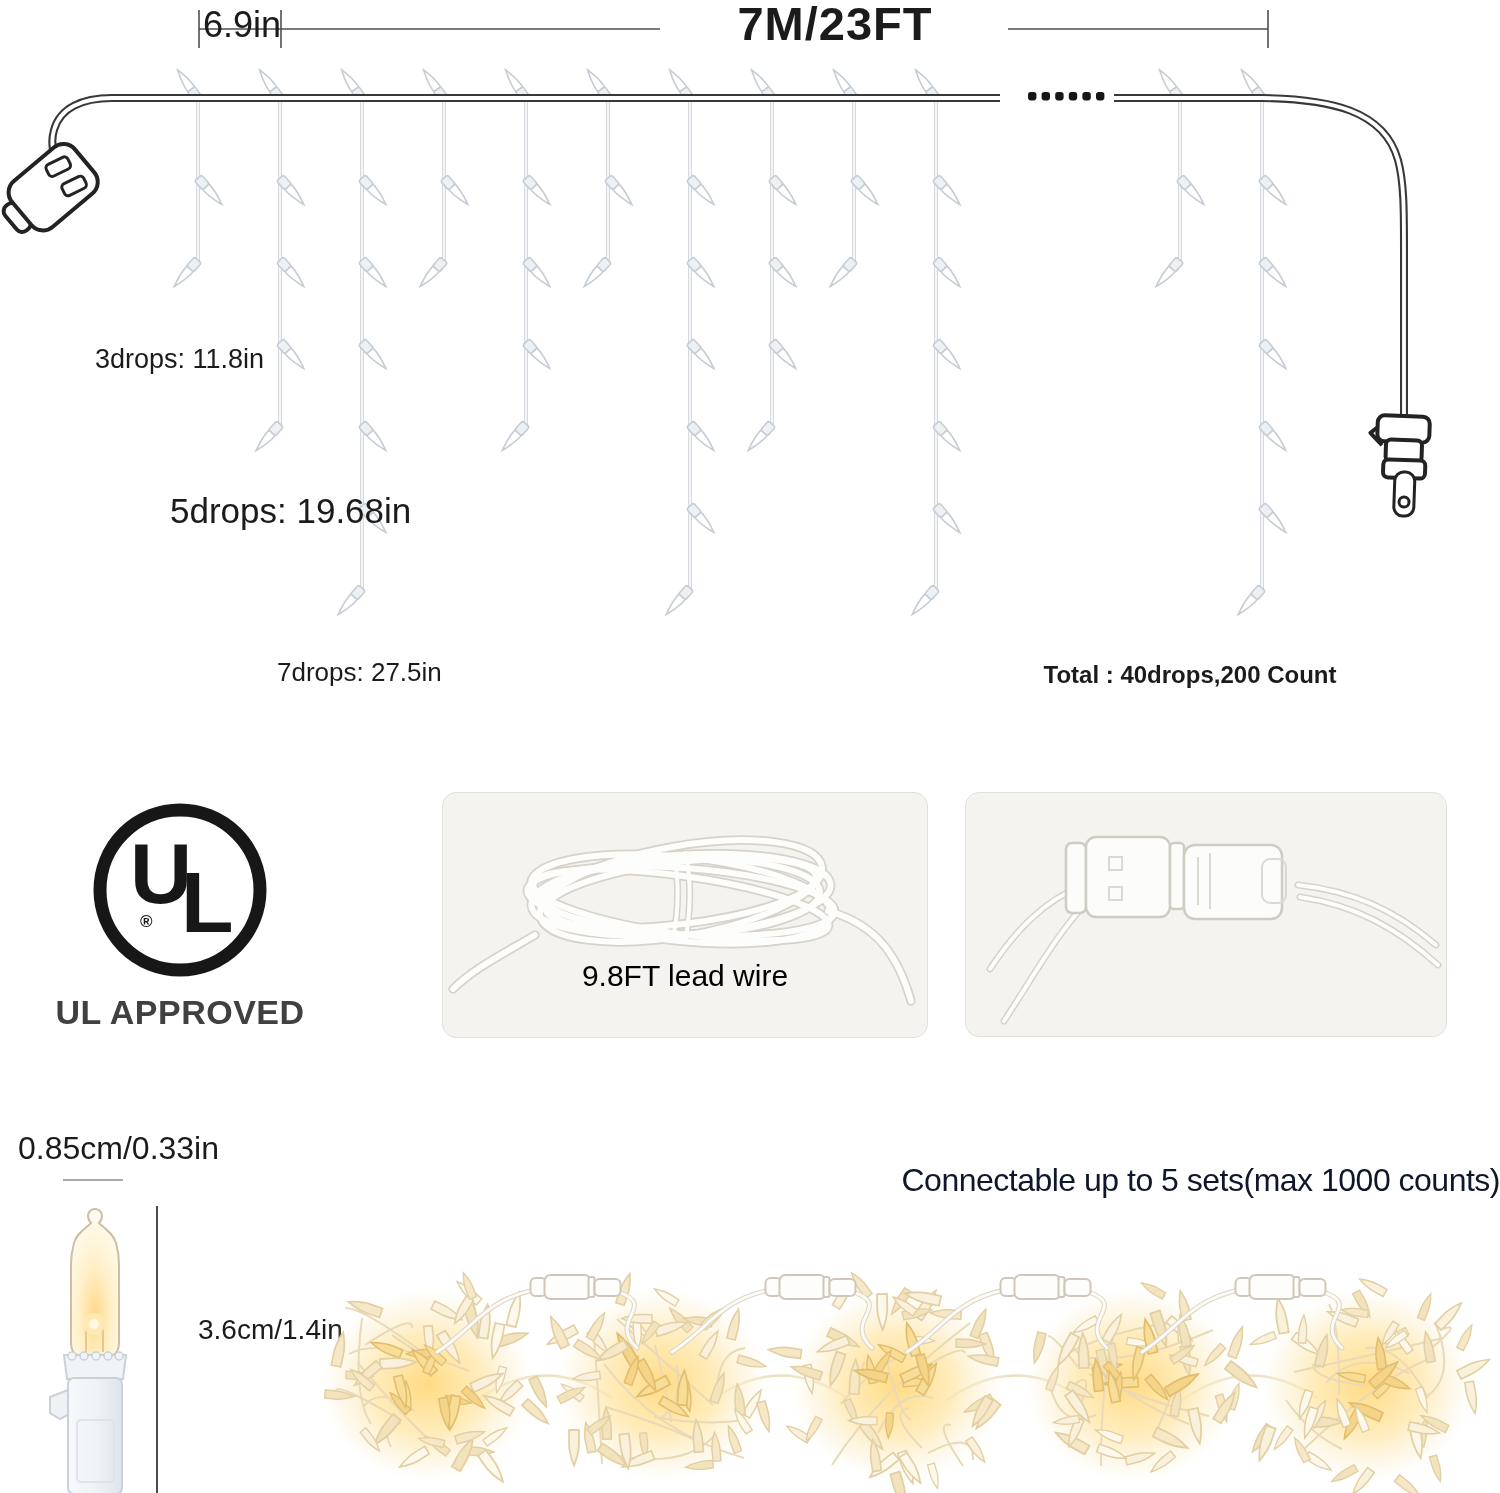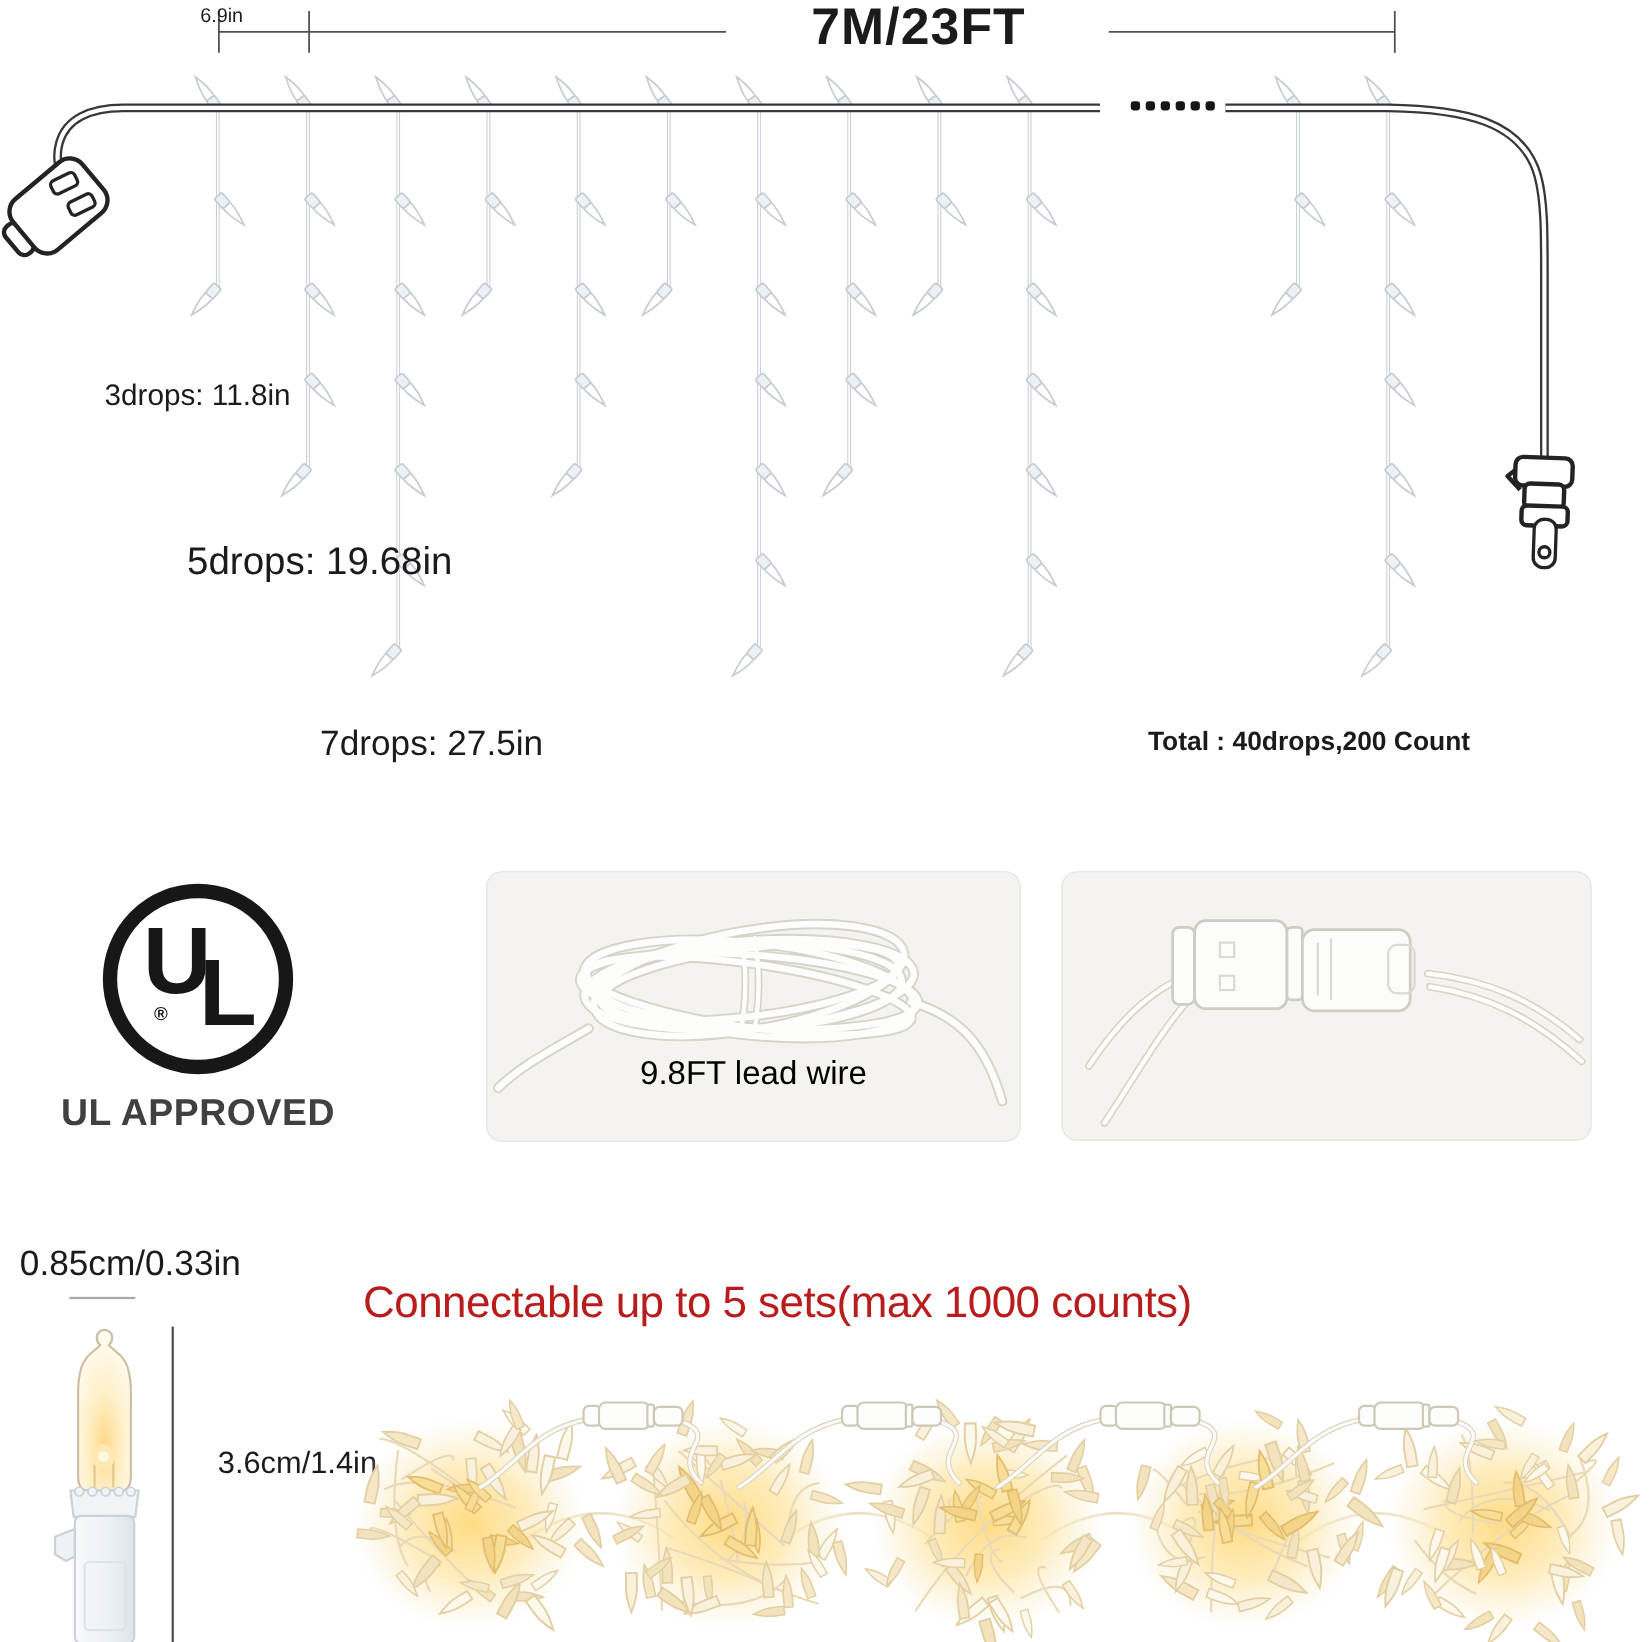--- a/index.html
+++ b/index.html
@@ -1,25 +1,25 @@
 <!DOCTYPE html>
 <html><head>
 <meta charset="utf-8">
 <style>
   html,body{margin:0;padding:0;background:#ffffff}
   .canvas{position:relative;width:1500px;height:1493px;background:#fff;overflow:hidden;
           font-family:"Liberation Sans",sans-serif;color:#1b1b1b}
   svg{position:absolute;display:block}
   .lbl{position:absolute;white-space:nowrap;color:#1b1b1b}
   
-  .spacing-label{left:182px;top:4px;width:100px;font-size:18px;text-align:left}
+  .spacing-label{left:192px;top:4px;width:100px;font-size:36px;text-align:center}
   .length-label{left:655px;top:-4px;width:360px;font-size:47px;font-weight:700;letter-spacing:1px;text-align:center}
   .drop3-label{left:95px;top:344px;font-size:27px}
   .drop5-label{left:170px;top:491px;font-size:35px}
-  .drop7-label{left:291px;top:657px;font-size:32px}
+  .drop7-label{left:277px;top:657px;font-size:26px}
   .total-label{left:950px;top:661px;width:480px;font-size:24px;font-weight:700;text-align:center}
   
   .wire-outer{stroke:#383838;stroke-width:8;fill:none}
   .wire-inner{stroke:#ffffff;stroke-width:3.8;fill:none}
   .dropline-outer{stroke:#c6cbd2;stroke-width:3.4}
   .dropline-inner{stroke:#ffffff;stroke-width:1.6}
   .bulb-clip{fill:#eef1f4;stroke:#c7cdd5;stroke-width:1.6}
   .bulb-glass{fill:#ffffff;stroke:#c7cdd5;stroke-width:1.6}
   .measure{stroke:#4f4f4f;stroke-width:1.6}
   .plug rect,.plug path,.plug circle{fill:#ffffff;stroke:#232323;stroke-width:4;stroke-linejoin:round}
@@ -41,21 +41,21 @@
   .wo{fill:none;stroke:#fdfdfb;stroke-width:6;stroke-linecap:round}
   .wu2{fill:none;stroke:#d7d3cb;stroke-width:7;stroke-linecap:round}
   .wo2{fill:none;stroke:#fdfdfb;stroke-width:4;stroke-linecap:round}
   .pplug{fill:#fcfcfa;stroke:#cfccc4;stroke-width:2.5}
   .pplug-detail{fill:none;stroke:#dcd9d2;stroke-width:2}
   
   .bulbw-label{left:18px;top:1130px;font-size:32px}
   .bulbh-label{left:198px;top:1314px;font-size:28px}
   .hline{position:absolute;left:63px;top:1179px;width:60px;border-top:2px solid #a8a8a8}
   .vline{position:absolute;left:156px;top:1206px;height:287px;border-left:2px solid #4a4a4a}
-  .connect-heading{left:330px;top:1162px;width:1170px;font-size:40px;letter-spacing:-.5px;text-align:left;color:#b91c1c}
+  .connect-heading{left:330px;top:1162px;width:1170px;font-size:32px;letter-spacing:-.5px;text-align:right;color:#0f172a}
   .cw-u{fill:none;stroke:#dcd4c0;stroke-width:5;stroke-linecap:round}
   .cw-o{fill:none;stroke:#fbfaf6;stroke-width:3;stroke-linecap:round}
   .cplug rect{fill:#fdfdfb;stroke:#cfc8b8;stroke-width:2}
   .strand{fill:none;stroke:#ecdfc2;stroke-width:2.5}
 </style>
 </head>
 <body>
 
 <div class="canvas">
 

